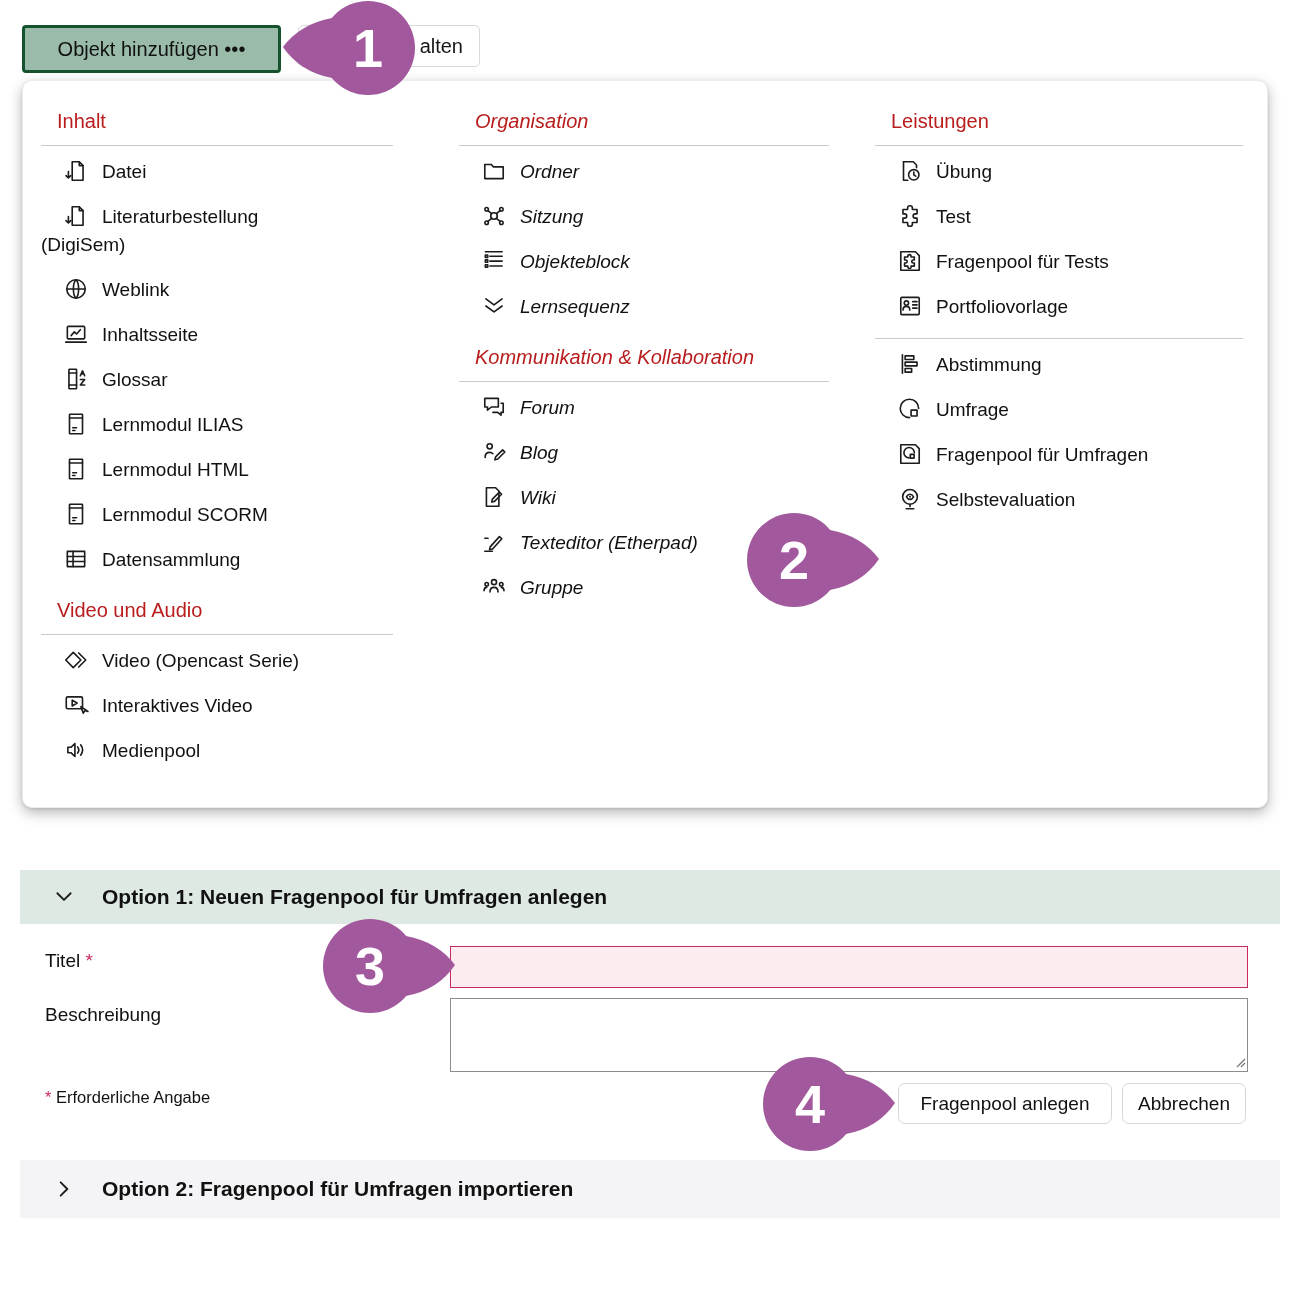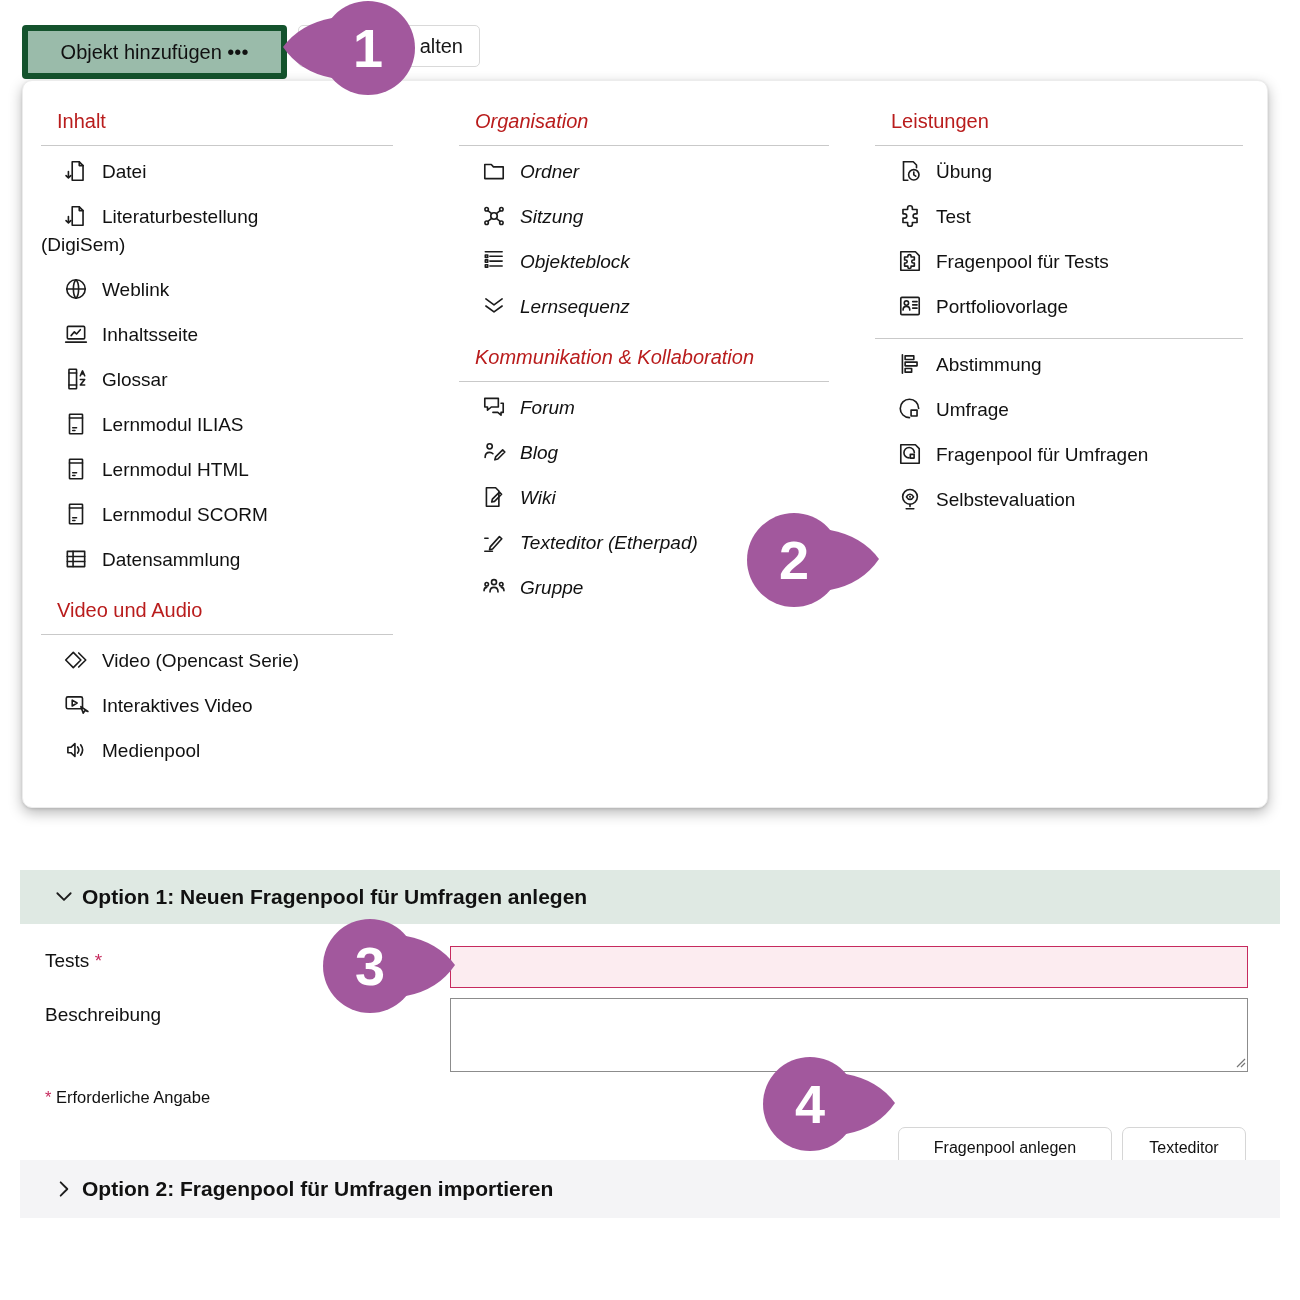--- a/index.html
+++ b/index.html
@@ -2,21 +2,21 @@
 <html><head>
 <meta charset="utf-8">
 <style>
   html,body{margin:0;padding:0;background:#ffffff;}
   body{width:1300px;height:1300px;position:relative;overflow:hidden;
        font-family:"Liberation Sans",sans-serif;color:#161616;}
   .abs{position:absolute;}
 
   
   .btn-green{left:22px;top:25px;width:253px;height:42px;background:#9abbaa;
-    border:6px solid #14532d;border-radius:4px;display:flex;align-items:center;
+    border:3px solid #14532d;border-radius:4px;display:flex;align-items:center;
     justify-content:center;font-size:20px;color:#111;cursor:pointer;}
   .btn-partial{left:298px;top:25px;width:182px;height:42px;background:#fff;
     border:1px solid #d9d9d9;border-radius:5px;display:flex;align-items:center;
     justify-content:flex-end;padding-right:16px;box-sizing:border-box;font-size:20px;}
 
   
   .panel{left:22px;top:80px;width:1244px;height:726px;background:#fff;
     border:1px solid #ececec;border-radius:10px;
     box-shadow:0 5px 14px rgba(0,0,0,.28),0 1px 3px rgba(0,0,0,.12);}
   .col{position:absolute;top:16px;}
@@ -29,43 +29,43 @@
   .rule{border:0;border-top:1px solid #c9c9c9;margin:0 0 12px 0;}
   .mi{display:block;padding-left:22px;font-size:19px;line-height:28px;
       margin-bottom:17px;color:#111;cursor:pointer;}
   .mi.hang{padding-left:0;max-width:300px;}
   .mi.hang .ic{margin-left:22px;}
   .ic{display:inline-block;width:26px;height:26px;margin-right:13px;vertical-align:-6px;}
   .ic svg{width:26px;height:26px;display:block;}
   .stroke{stroke:#1c1c1c;fill:none;stroke-width:1.5;stroke-linecap:round;stroke-linejoin:round;}
 
   
-  .band{left:20px;width:1260px;display:flex;align-items:center;gap:8px;
+  .band{left:20px;width:1260px;display:flex;align-items:center;gap:28px;
         padding-left:34px;box-sizing:border-box;font-weight:700;font-size:21px;color:#111;cursor:pointer;}
   .band1{top:870px;height:54px;background:#dfe9e3;}
   .band2{top:1160px;height:58px;background:#f4f4f6;text-align:center;}
   .chev{width:20px;height:20px;flex:0 0 auto;}
   .chev svg{width:20px;height:20px;display:block;stroke:#1c1c1c;fill:none;
             stroke-width:2.2;stroke-linecap:round;stroke-linejoin:round;}
 
   
   .flabel{font-size:19px;color:#111;}
   .req{color:#c62a5e;}
   .inp-title{left:450px;top:946px;width:798px;height:42px;box-sizing:border-box;
     background:#fcecf0;border:1.5px solid #c62a5e;border-radius:0;font-size:18px;
     font-family:"Liberation Sans",sans-serif;padding:0 8px;}
   .inp-desc{left:450px;top:998px;width:798px;height:74px;box-sizing:border-box;
     background:#fff;border:1.5px solid #8c8c8c;font-size:18px;
     font-family:"Liberation Sans",sans-serif;padding:4px 8px;resize:none;}
   .resize-handle{left:1236px;top:1058px;width:10px;height:10px;}
   .resize-handle svg{width:10px;height:10px;display:block;stroke:#777;stroke-width:1.2;}
   .note{left:45px;top:1088px;font-size:16.5px;color:#111;}
   .fbtn{height:41px;background:#fff;border:1px solid #d6d6d6;border-radius:7px;
-    display:flex;align-items:center;justify-content:center;font-size:16px;color:#111;
-    box-sizing:border-box;cursor:pointer;font-family:"Liberation Sans",sans-serif;margin-top:44px;}
+    display:flex;align-items:center;justify-content:center;font-size:19px;color:#111;
+    box-sizing:border-box;cursor:pointer;font-family:"Liberation Sans",sans-serif;}
   .fbtn1{left:898px;top:1083px;width:214px;}
   .fbtn2{left:1122px;top:1083px;width:124px;}
 
   
   .callout{width:140px;height:100px;pointer-events:none;}
   .callout svg{width:140px;height:100px;display:block;}
   .callout .bubble{fill:#a2589d;}
   .callout text{fill:#ffffff;font-family:"Liberation Sans",sans-serif;
                 font-size:54px;font-weight:700;}
   .co1{left:278px;top:-2px;}
@@ -402,21 +402,21 @@
 <div class="abs band band1">
   <span class="chev">
       <svg>
         <use href="#i-chevdown"></use>
       </svg>
     </span>
   <span>Option 1: Neuen Fragenpool für Umfragen anlegen</span>
 </div>
 
 <div class="abs flabel" style="left:45px;top:950px;">
-  <span>Tests</span>
+  <span>Titel</span>
   <span class="req">*</span>
 </div>
 <input class="abs inp-title" aria-label="Titel" value="" style="">
 
 <div class="abs flabel" style="left:45px;top:1004px;">
   <span>Beschreibung</span>
 </div>
 <textarea class="abs inp-desc" aria-label="Beschreibung" style=""></textarea>
 <span class="abs resize-handle">
   <svg viewBox="0 0 10 10" fill="none">
@@ -426,21 +426,21 @@
 
 <div class="abs note">
   <span class="req">*</span>
   <span>Erforderliche Angabe</span>
 </div>
 
 <div class="abs fbtn fbtn1">
   <span>Fragenpool anlegen</span>
 </div>
 <div class="abs fbtn fbtn2">
-  <span>Texteditor</span>
+  <span>Abbrechen</span>
 </div>
 
 <div class="abs band band2">
   <span class="chev">
       <svg>
         <use href="#i-chevright"></use>
       </svg>
     </span>
   <span>Option 2: Fragenpool für Umfragen importieren</span>
 </div>

